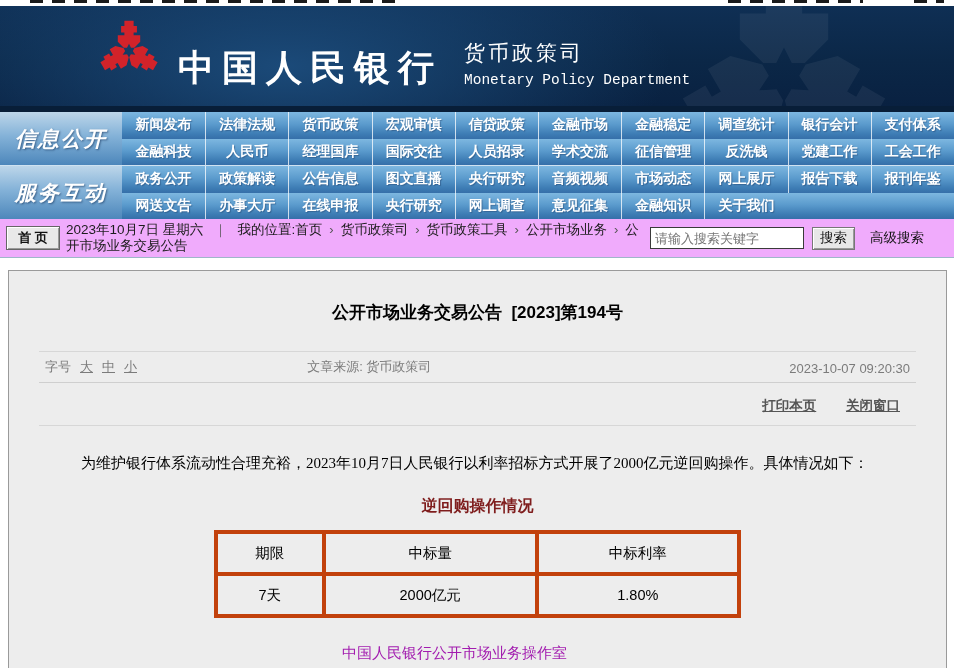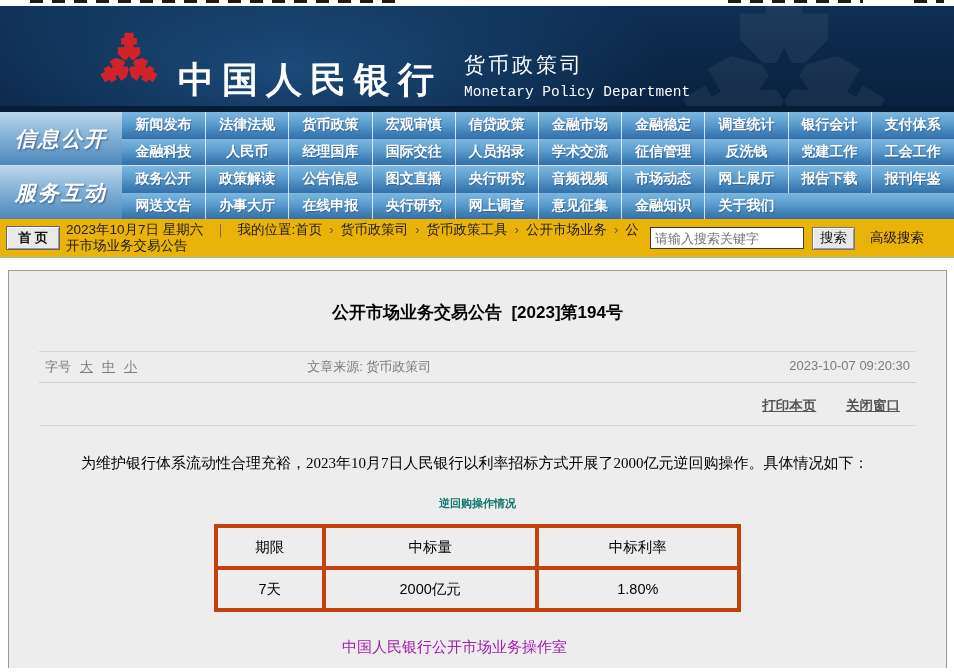--- a/index.html
+++ b/index.html
@@ -10,21 +10,21 @@
   .topstrip .dashes{position:absolute;top:0;height:3px;
     background:repeating-linear-gradient(90deg,#1b1b1b 0 13px,transparent 13px 22px);}
   .d1{left:30px;width:370px;}
   .d2{left:728px;width:135px;}
   .d3{left:914px;width:30px;}
 
   
   .masthead{position:relative;height:100px;border-bottom:6px solid #081e38;overflow:hidden;
     background:radial-gradient(ellipse 620px 220px at 30% 60%, #1b4a79 0%, rgba(27,74,121,0) 62%),
                linear-gradient(180deg,#0f2f54 0%,#0b2747 55%,#092141 100%);}
-  .brand{position:absolute;left:96px;top:20px;display:flex;align-items:flex-end;}
+  .brand{position:absolute;left:96px;top:8px;display:flex;align-items:flex-end;}
   .logo{flex:0 0 auto;}
   .names{margin-left:16px;color:#fff;}
   .brand-cn{font-family:"Liberation Serif","DejaVu Serif",serif;font-weight:bold;font-size:36px;
     line-height:40px;letter-spacing:8px;white-space:nowrap;}
   .brand-en{font-weight:bold;font-size:14.5px;letter-spacing:.5px;margin-top:3px;white-space:nowrap;}
   .dept{margin-left:22px;color:#fff;padding-bottom:0;}
   .dept-cn{font-size:21px;letter-spacing:3px;}
   .dept-en{font-size:14.5px;margin-top:5px;font-family:Liberation Mono, monospace;}
   .watermark{position:absolute;right:40px;top:-60px;opacity:.055;}
 
@@ -38,53 +38,53 @@
   .nav-rows{flex:1;display:flex;flex-direction:column;}
   .nav-row{flex:1;display:flex;
     background:linear-gradient(180deg,#7db7e0 0%,#5b9bcd 45%,#3d7cb4 82%,#366fa9 100%);}
   .nav-cell{flex:0 0 10%;box-sizing:border-box;display:flex;align-items:center;justify-content:center;
     color:#fff;font-size:14px;font-weight:bold;white-space:nowrap;cursor:pointer;
     text-shadow:1px 1px 1px rgba(30,60,100,.45);}
   .nav-cell + .nav-cell{border-left:1px solid rgba(255,255,255,.75);}
   .nav-cell.empty{border-left:none;cursor:default;}
 
   
-  .crumbbar{display:flex;align-items:center;padding:3px 4px 3px 6px;background:#eab308;
+  .crumbbar{display:flex;align-items:center;padding:3px 4px 3px 6px;background:#f0abfc;
     border-bottom:1px solid #9fb6c9;min-height:32px;}
   .home-btn{flex:0 0 auto;width:54px;height:24px;background:#e9e9e9;border:1px solid #666;
     box-shadow:inset 1px 1px 0 #fff,inset -1px -1px 0 #9a9a9a;font-size:13px;font-weight:bold;
     color:#111;cursor:pointer;font-family:inherit;}
   .crumbtext{width:582px;margin-left:6px;font-size:13.5px;color:#1c1c1c;line-height:16px;}
   .crumb-sep{color:#555;margin:0 7px;font-size:13px;}
   .crumb-item{cursor:pointer;}
   .searchbox{width:144px;height:18px;border:1px solid #3a3a3a;font-size:13px;padding:1px 4px;
     color:#222;font-family:inherit;margin-left:2px;}
   .search-btn{height:23px;margin-left:8px;padding:0 7px;background:#e7e7e7;border:1px solid #777;
     box-shadow:inset 1px 1px 0 #fff,inset -1px -1px 0 #999;font-size:13.5px;color:#111;
     cursor:pointer;font-family:inherit;}
   .adv-search{margin-left:15px;font-size:13.5px;color:#111;cursor:pointer;white-space:nowrap;}
 
   
   .contentbox{margin:12px 7px 0 8px;border:1px solid #9a9a9a;border-bottom:none;background:#ededed;
     height:397px;overflow:hidden;}
   .art-title{margin:30px 0 0;text-align:center;font-size:17px;font-weight:bold;color:#000;
     white-space:pre-wrap;}
   .metaband{margin:27px 30px 0;border-top:1px solid #d7d7d7;border-bottom:1px solid #cfcfcf;
-    padding:6px 6px;display:flex;align-items:flex-start;font-size:13px;color:#7b7b7b;}
+    padding:6px 6px;display:flex;align-items:flex-end;font-size:13px;color:#7b7b7b;}
   .meta-left{flex:1;display:flex;align-items:center;}
   .fs-link{margin-left:9px;text-decoration:underline;cursor:pointer;}
   .meta-center{flex:1.3;text-align:left;}
   .meta-right{flex:1;text-align:right;}
   .printrow{margin:14px 46px 0 0;text-align:right;font-size:13.5px;color:#555;font-weight:bold;}
   .printrow span{text-decoration:underline;cursor:pointer;}
   .printrow span + span{margin-left:26px;}
   .rule{margin:10px 30px 0;border-top:1px solid #d7d7d7;height:0;}
   .art-body{margin:26px 42px 0;text-indent:2em;font-size:15px;line-height:22px;color:#000;
     font-family:"Liberation Serif","DejaVu Serif",serif;}
-  .tbl-title{margin-top:22px;text-align:center;font-size:11px;font-weight:bold;color:#0f766e;}
+  .tbl-title{margin-top:22px;text-align:center;font-size:16px;font-weight:bold;color:#7f1d1d;}
   .optable{margin:13px auto 0;border-collapse:collapse;border:2px solid #000;width:527px;}
   .optable th,.optable td{border:4px solid #c2410c;height:38px;text-align:center;
     font-size:14.5px;font-weight:normal;color:#000;padding:0;}
   .sign{margin-top:26px;text-align:center;padding-right:46px;font-size:15px;color:#a21caf;
     font-family:"Liberation Serif","DejaVu Serif",serif;}
 </style>
 </head>
 <body>
 
 <div class="topstrip">

